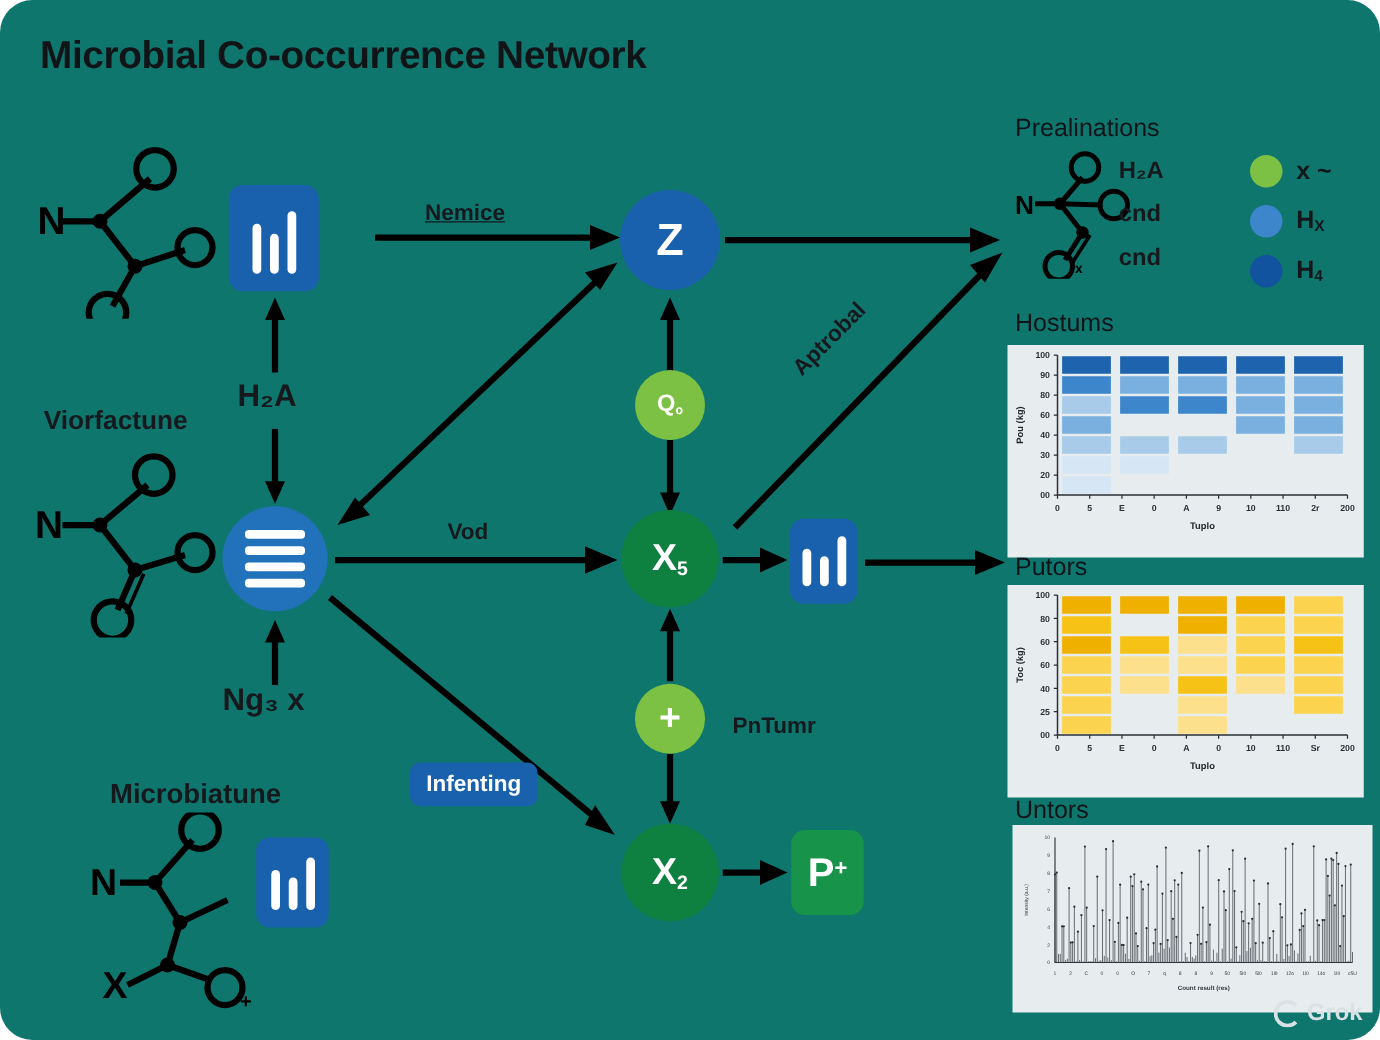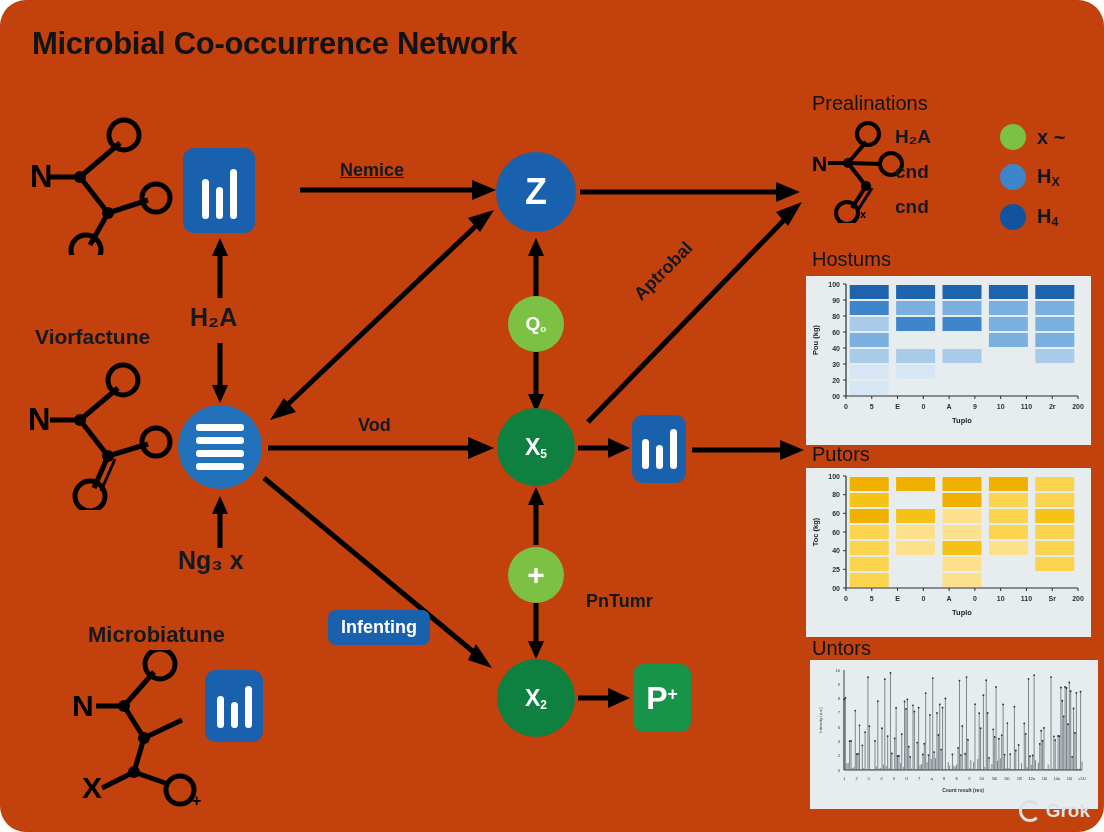--- a/index.html
+++ b/index.html
@@ -1,39 +1,39 @@
 <!DOCTYPE html>
 <html><head>
 <meta charset="utf-8">
 <style>
   html,body{margin:0;padding:0;background:#ffffff;}
   body{font-family:"Liberation Sans",sans-serif;}
   #canvas{
     position:relative;width:1104px;height:832px;overflow:hidden;
-    background:#c2410c;border-radius:26px;
+    background:#0f766e;border-radius:26px;
   }
   .abs{position:absolute;}
   .title{
     left:32px;top:26px;font-size:31px;font-weight:bold;color:#111417;
     letter-spacing:-0.3px;
   }
   
   .sect-head{font-size:20px;font-weight:normal;color:#101418;}
   .lbl{font-size:19px;font-weight:bold;color:#15191d;}
   .edge-lbl{font-size:18px;font-weight:bold;color:#15191d;}
   
   .node{
     border-radius:50%;display:flex;align-items:center;justify-content:center;
     color:#ffffff;font-weight:bold;box-sizing:border-box;
   }
   .node-z{width:80px;height:80px;background:#1961ad;font-size:36px;}
   .node-hub{width:84px;height:84px;background:#2272bb;}
   .node-q{width:56px;height:56px;background:#7cc143;font-size:19px;}
   .node-plus{width:56px;height:56px;background:#7cc143;font-size:30px;}
-  .node-x{width:78px;height:78px;background:#0e8040;font-size:23px;}
+  .node-x{width:78px;height:78px;background:#0e8040;font-size:30px;}
   .node sub{font-size:0.52em;vertical-align:-0.25em;font-weight:bold;}
   
   .hub-lines{display:flex;flex-direction:column;gap:6px;align-items:center;}
   .hub-lines i{display:block;width:48px;height:7px;background:#ffffff;border-radius:3px;}
   
   .sq-icon{
     background:#1961ad;border-radius:11px;display:flex;align-items:flex-end;
     justify-content:center;gap:7px;padding-bottom:14px;box-sizing:border-box;
   }
   .sq-icon i{display:block;width:7px;background:#ffffff;border-radius:4px;}
@@ -243,21 +243,21 @@
 
   <svg class="abs" style="left:518px;top:487px;" width="40" height="62">
     <line x1="18" y1="58" x2="18" y2="14" stroke="#000" stroke-width="5"></line>
     <polygon points="18,0 10,18 26,18" fill="#000"></polygon>
   </svg>
 
   <div class="abs node node-plus" style="left:508px;top:547px;">
     <span>+</span>
   </div>
 
-  <div class="abs edge-lbl" style="left:586px;top:591px;text-align:right;">PnTumr</div>
+  <div class="abs edge-lbl" style="left:586px;top:570px;text-align:right;">PnTumr</div>
 
   <svg class="abs" style="left:518px;top:603px;" width="40" height="58">
     <line x1="18" y1="0" x2="18" y2="40" stroke="#000" stroke-width="5"></line>
     <polygon points="18,56 10,38 26,38" fill="#000"></polygon>
   </svg>
 
   <svg class="abs" style="left:258px;top:470px;" width="250" height="220">
     <line x1="6" y1="8" x2="218" y2="184" stroke="#000" stroke-width="5"></line>
     <polygon points="234,198 210,190 218,174" fill="#000"></polygon>
   </svg>

